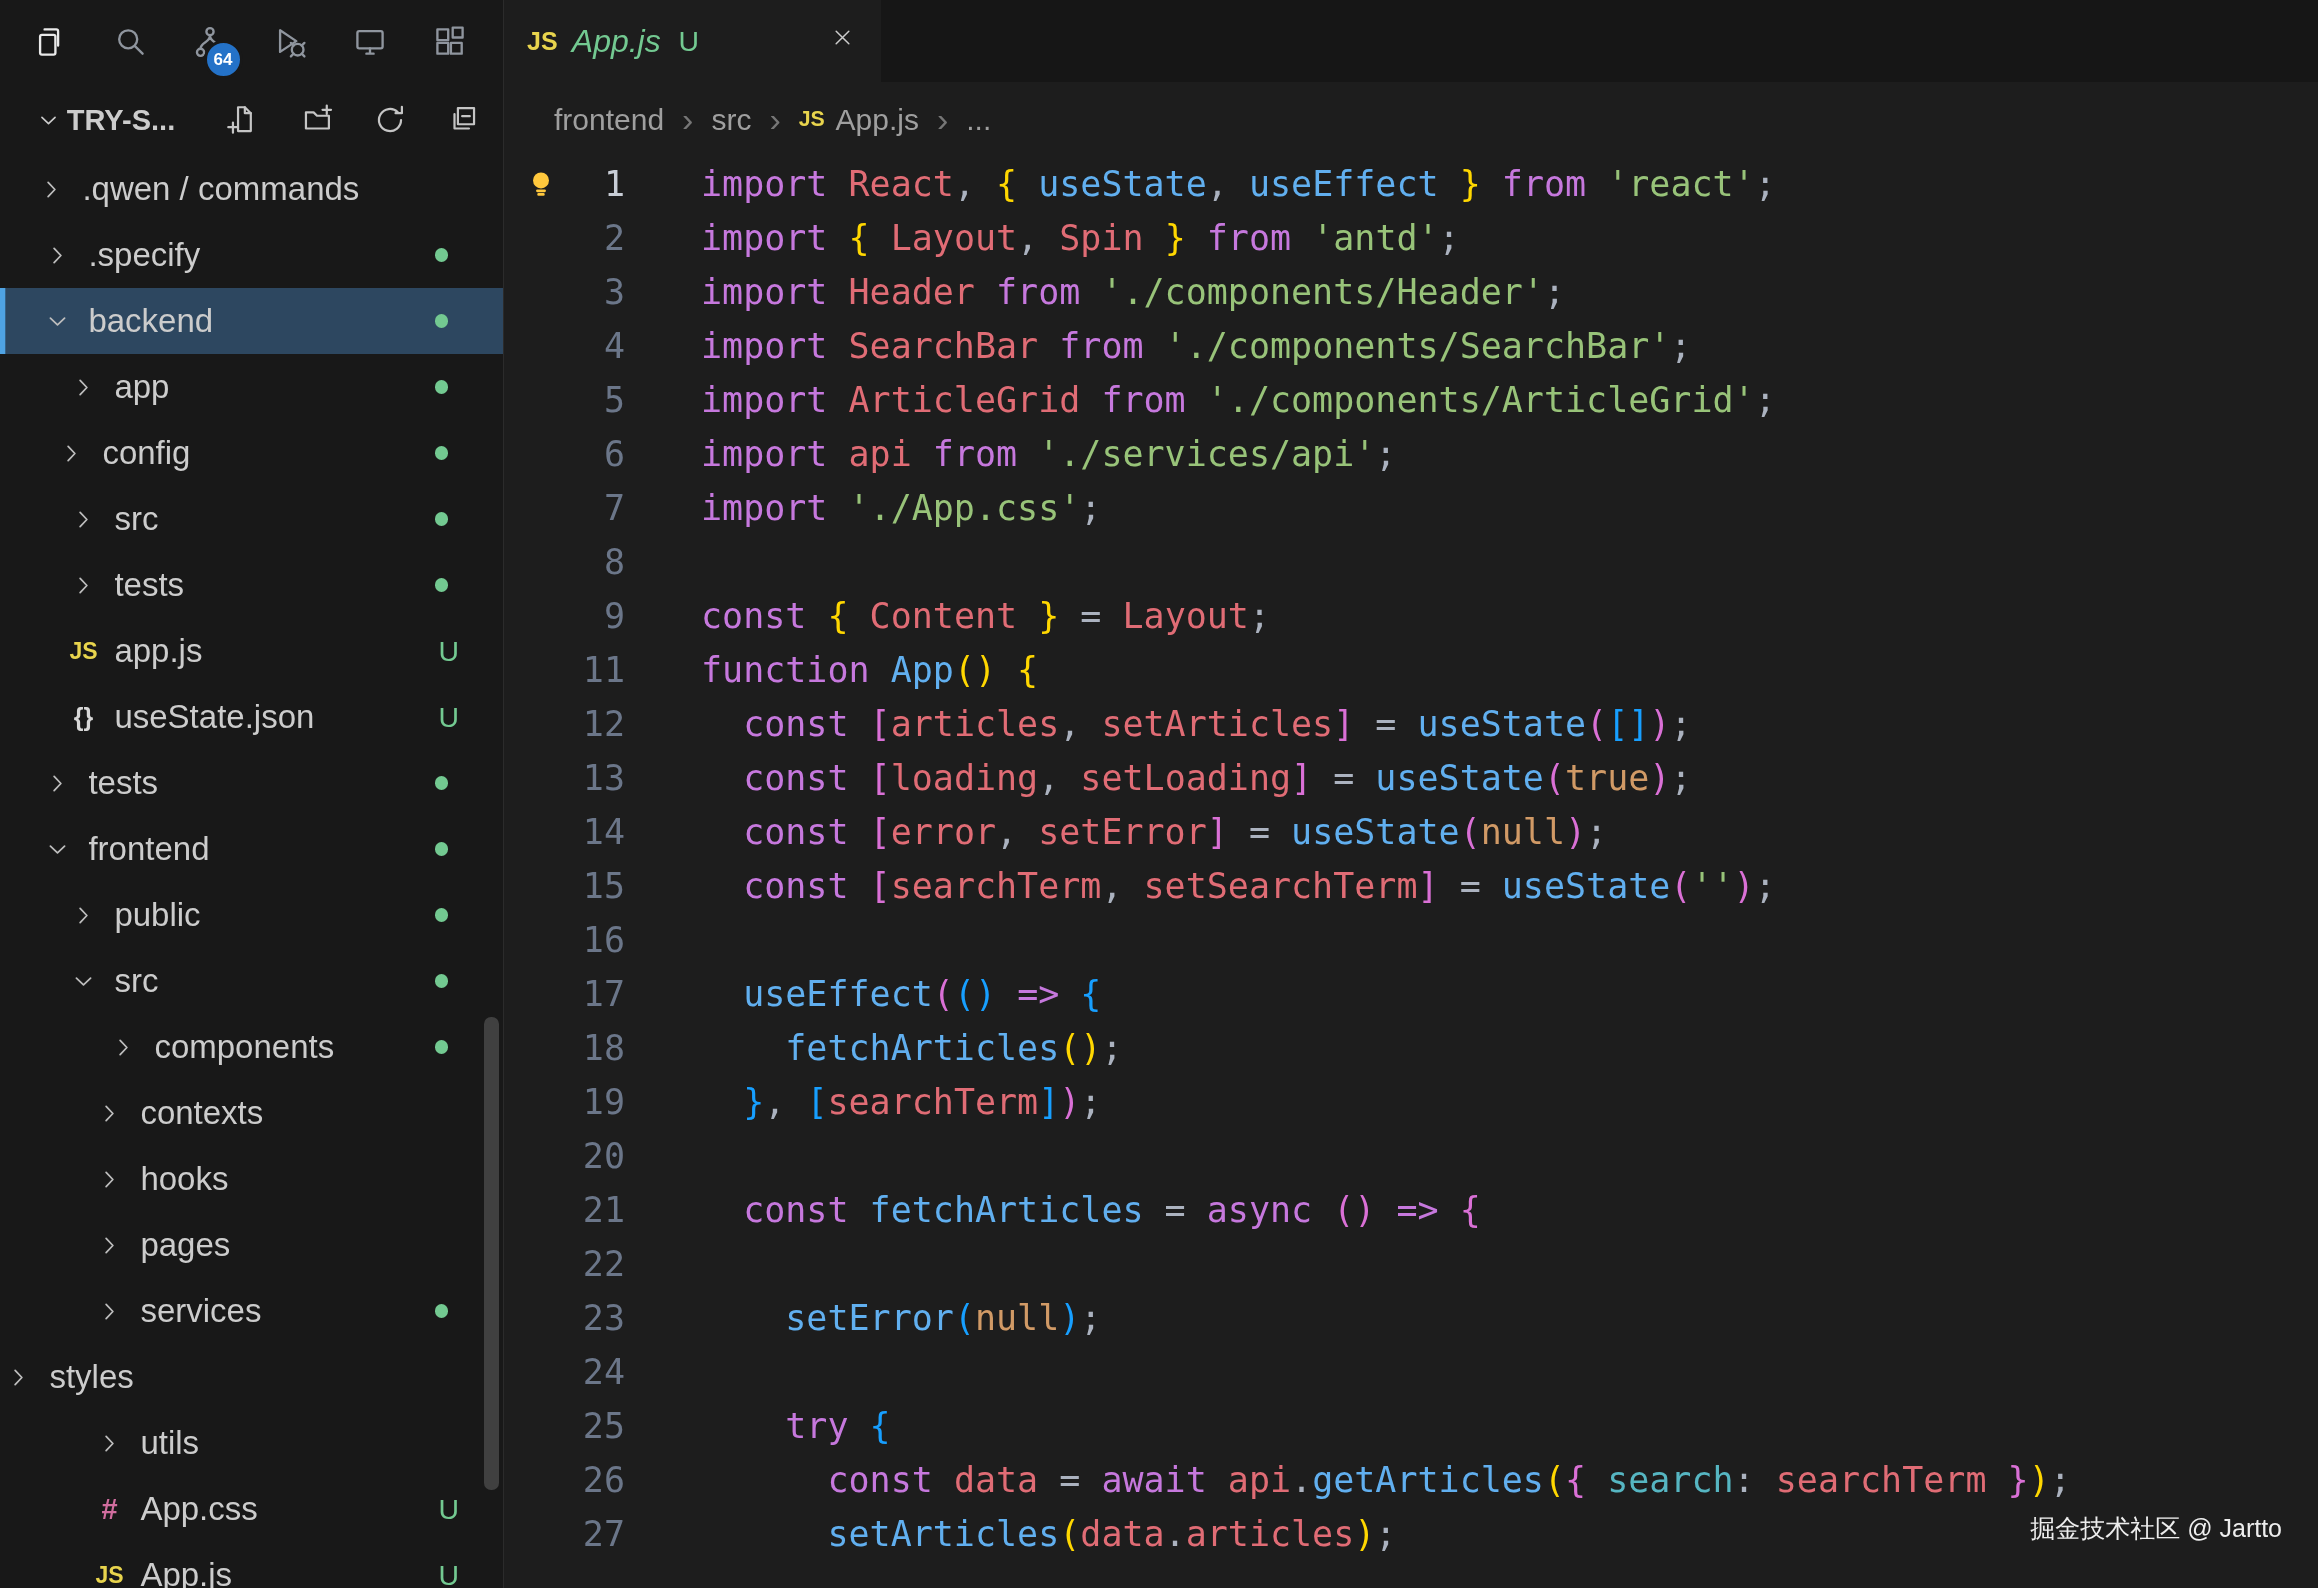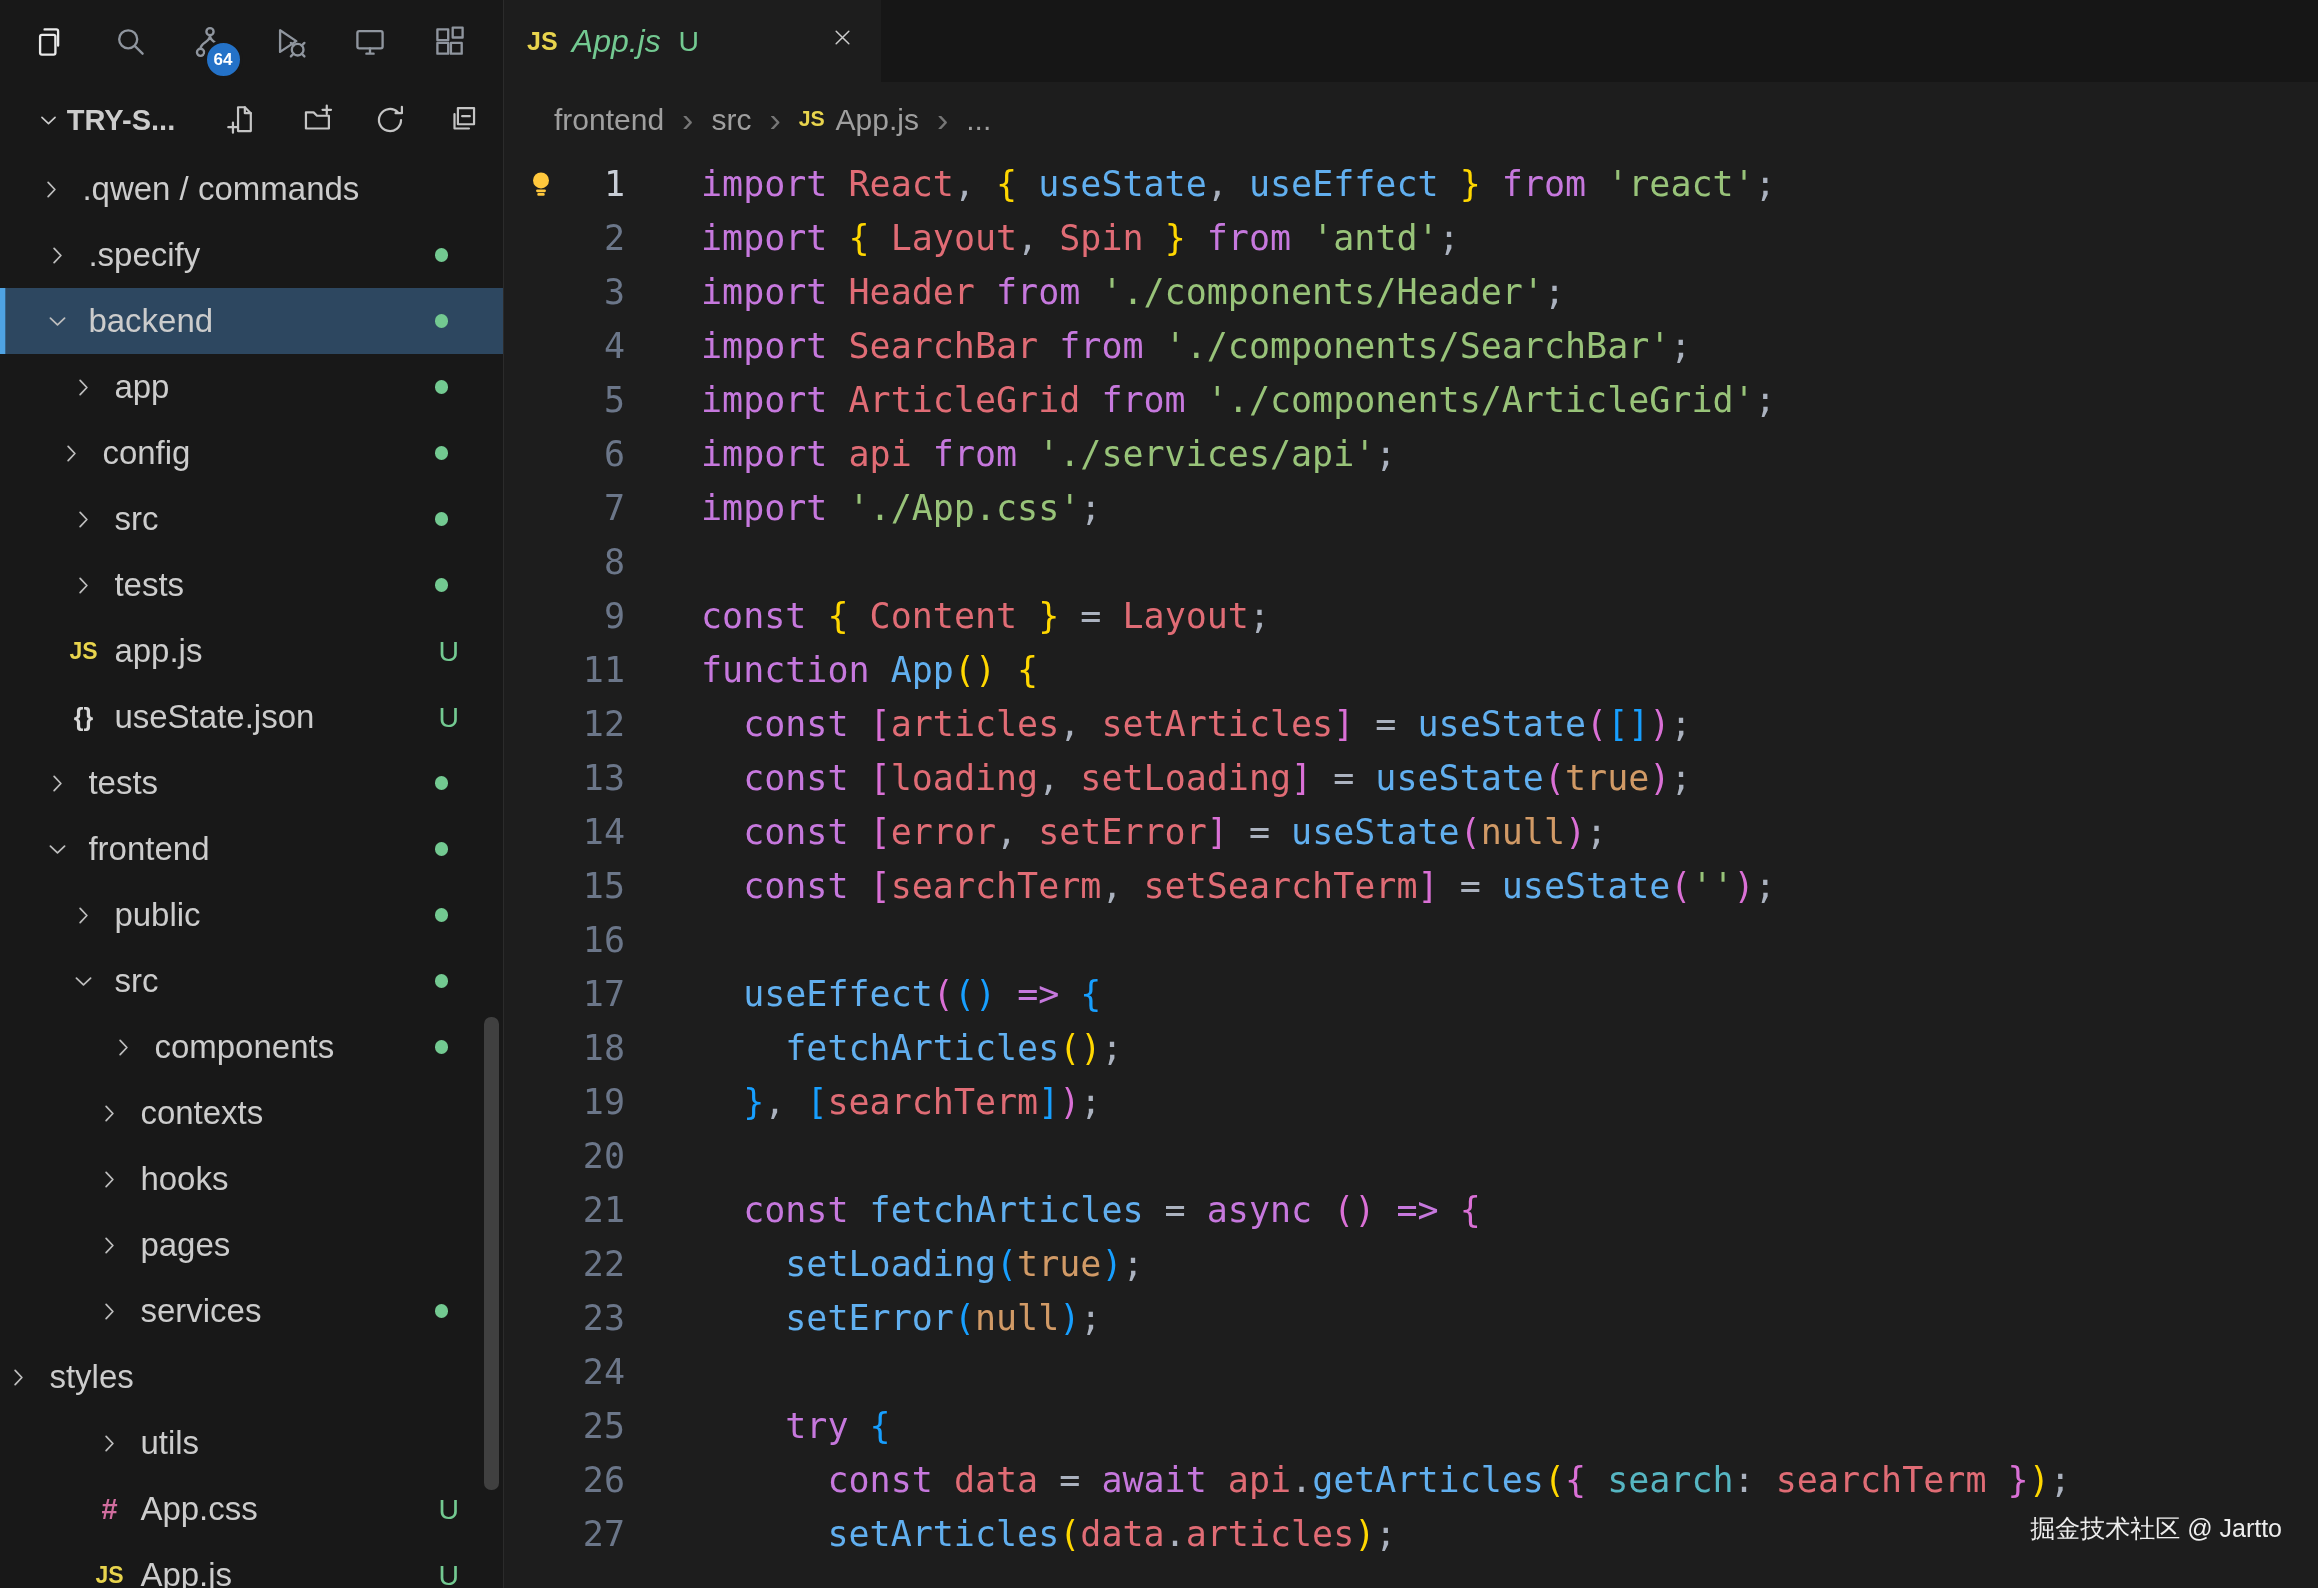--- a/index.html
+++ b/index.html
@@ -418,21 +418,21 @@
         <div class="code-line"><span class="bulb-slot"></span><span class="ln">12</span><span class="code-text"><span class="tk-txt">  </span><span class="tk-kw">const </span><span class="tk-b2">[</span><span class="tk-var">articles</span><span class="tk-txt">, </span><span class="tk-var">setArticles</span><span class="tk-b2">]</span><span class="tk-txt"> = </span><span class="tk-fn">useState</span><span class="tk-b2">(</span><span class="tk-b3">[]</span><span class="tk-b2">)</span><span class="tk-txt">;</span></span></div>
         <div class="code-line"><span class="bulb-slot"></span><span class="ln">13</span><span class="code-text"><span class="tk-txt">  </span><span class="tk-kw">const </span><span class="tk-b2">[</span><span class="tk-var">loading</span><span class="tk-txt">, </span><span class="tk-var">setLoading</span><span class="tk-b2">]</span><span class="tk-txt"> = </span><span class="tk-fn">useState</span><span class="tk-b2">(</span><span class="tk-num">true</span><span class="tk-b2">)</span><span class="tk-txt">;</span></span></div>
         <div class="code-line"><span class="bulb-slot"></span><span class="ln">14</span><span class="code-text"><span class="tk-txt">  </span><span class="tk-kw">const </span><span class="tk-b2">[</span><span class="tk-var">error</span><span class="tk-txt">, </span><span class="tk-var">setError</span><span class="tk-b2">]</span><span class="tk-txt"> = </span><span class="tk-fn">useState</span><span class="tk-b2">(</span><span class="tk-num">null</span><span class="tk-b2">)</span><span class="tk-txt">;</span></span></div>
         <div class="code-line"><span class="bulb-slot"></span><span class="ln">15</span><span class="code-text"><span class="tk-txt">  </span><span class="tk-kw">const </span><span class="tk-b2">[</span><span class="tk-var">searchTerm</span><span class="tk-txt">, </span><span class="tk-var">setSearchTerm</span><span class="tk-b2">]</span><span class="tk-txt"> = </span><span class="tk-fn">useState</span><span class="tk-b2">(</span><span class="tk-str">''</span><span class="tk-b2">)</span><span class="tk-txt">;</span></span></div>
         <div class="code-line"><span class="bulb-slot"></span><span class="ln">16</span><span class="code-text"></span></div>
         <div class="code-line"><span class="bulb-slot"></span><span class="ln">17</span><span class="code-text"><span class="tk-txt">  </span><span class="tk-fn">useEffect</span><span class="tk-b2">(</span><span class="tk-b3">()</span><span class="tk-txt"> </span><span class="tk-kw">=&gt;</span><span class="tk-txt"> </span><span class="tk-b3">{</span></span></div>
         <div class="code-line"><span class="bulb-slot"></span><span class="ln">18</span><span class="code-text"><span class="tk-txt">    </span><span class="tk-fn">fetchArticles</span><span class="tk-b1">()</span><span class="tk-txt">;</span></span></div>
         <div class="code-line"><span class="bulb-slot"></span><span class="ln">19</span><span class="code-text"><span class="tk-txt">  </span><span class="tk-b3">}</span><span class="tk-txt">, </span><span class="tk-b3">[</span><span class="tk-var">searchTerm</span><span class="tk-b3">]</span><span class="tk-b2">)</span><span class="tk-txt">;</span></span></div>
         <div class="code-line"><span class="bulb-slot"></span><span class="ln">20</span><span class="code-text"></span></div>
         <div class="code-line"><span class="bulb-slot"></span><span class="ln">21</span><span class="code-text"><span class="tk-txt">  </span><span class="tk-kw">const </span><span class="tk-fn">fetchArticles</span><span class="tk-txt"> = </span><span class="tk-kw">async </span><span class="tk-b2">()</span><span class="tk-txt"> </span><span class="tk-kw">=&gt;</span><span class="tk-txt"> </span><span class="tk-b2">{</span></span></div>
-        <div class="code-line"><span class="bulb-slot"></span><span class="ln">22</span><span class="code-text"><span class="tk-txt">    </span><span class="tk-fn">setLoading</span><span class="tk-b3">(</span><span class="tk-num">true</span><span class="tk-b3">)</span><span class="tk-txt">;</span></span></div>
+        <div class="code-line"><span class="bulb-slot"></span><span class="ln">22</span></div>
         <div class="code-line"><span class="bulb-slot"></span><span class="ln">23</span><span class="code-text"><span class="tk-txt">    </span><span class="tk-fn">setError</span><span class="tk-b3">(</span><span class="tk-num">null</span><span class="tk-b3">)</span><span class="tk-txt">;</span></span></div>
         <div class="code-line"><span class="bulb-slot"></span><span class="ln">24</span><span class="code-text"></span></div>
         <div class="code-line"><span class="bulb-slot"></span><span class="ln">25</span><span class="code-text"><span class="tk-txt">    </span><span class="tk-kw">try</span><span class="tk-txt"> </span><span class="tk-b3">{</span></span></div>
         <div class="code-line"><span class="bulb-slot"></span><span class="ln">26</span><span class="code-text"><span class="tk-txt">      </span><span class="tk-kw">const </span><span class="tk-var">data</span><span class="tk-txt"> = </span><span class="tk-kw">await </span><span class="tk-var">api</span><span class="tk-txt">.</span><span class="tk-fn">getArticles</span><span class="tk-b1">(</span><span class="tk-b2">{</span><span class="tk-txt"> </span><span class="tk-prop">search</span><span class="tk-txt">: </span><span class="tk-var">searchTerm</span><span class="tk-txt"> </span><span class="tk-b2">}</span><span class="tk-b1">)</span><span class="tk-txt">;</span></span></div>
         <div class="code-line"><span class="bulb-slot"></span><span class="ln">27</span><span class="code-text"><span class="tk-txt">      </span><span class="tk-fn">setArticles</span><span class="tk-b1">(</span><span class="tk-var">data</span><span class="tk-txt">.</span><span class="tk-var">articles</span><span class="tk-b1">)</span><span class="tk-txt">;</span></span></div>
       </div>
   </main>
 </div>
 
 <div class="watermark">掘金技术社区 @ Jartto</div>

